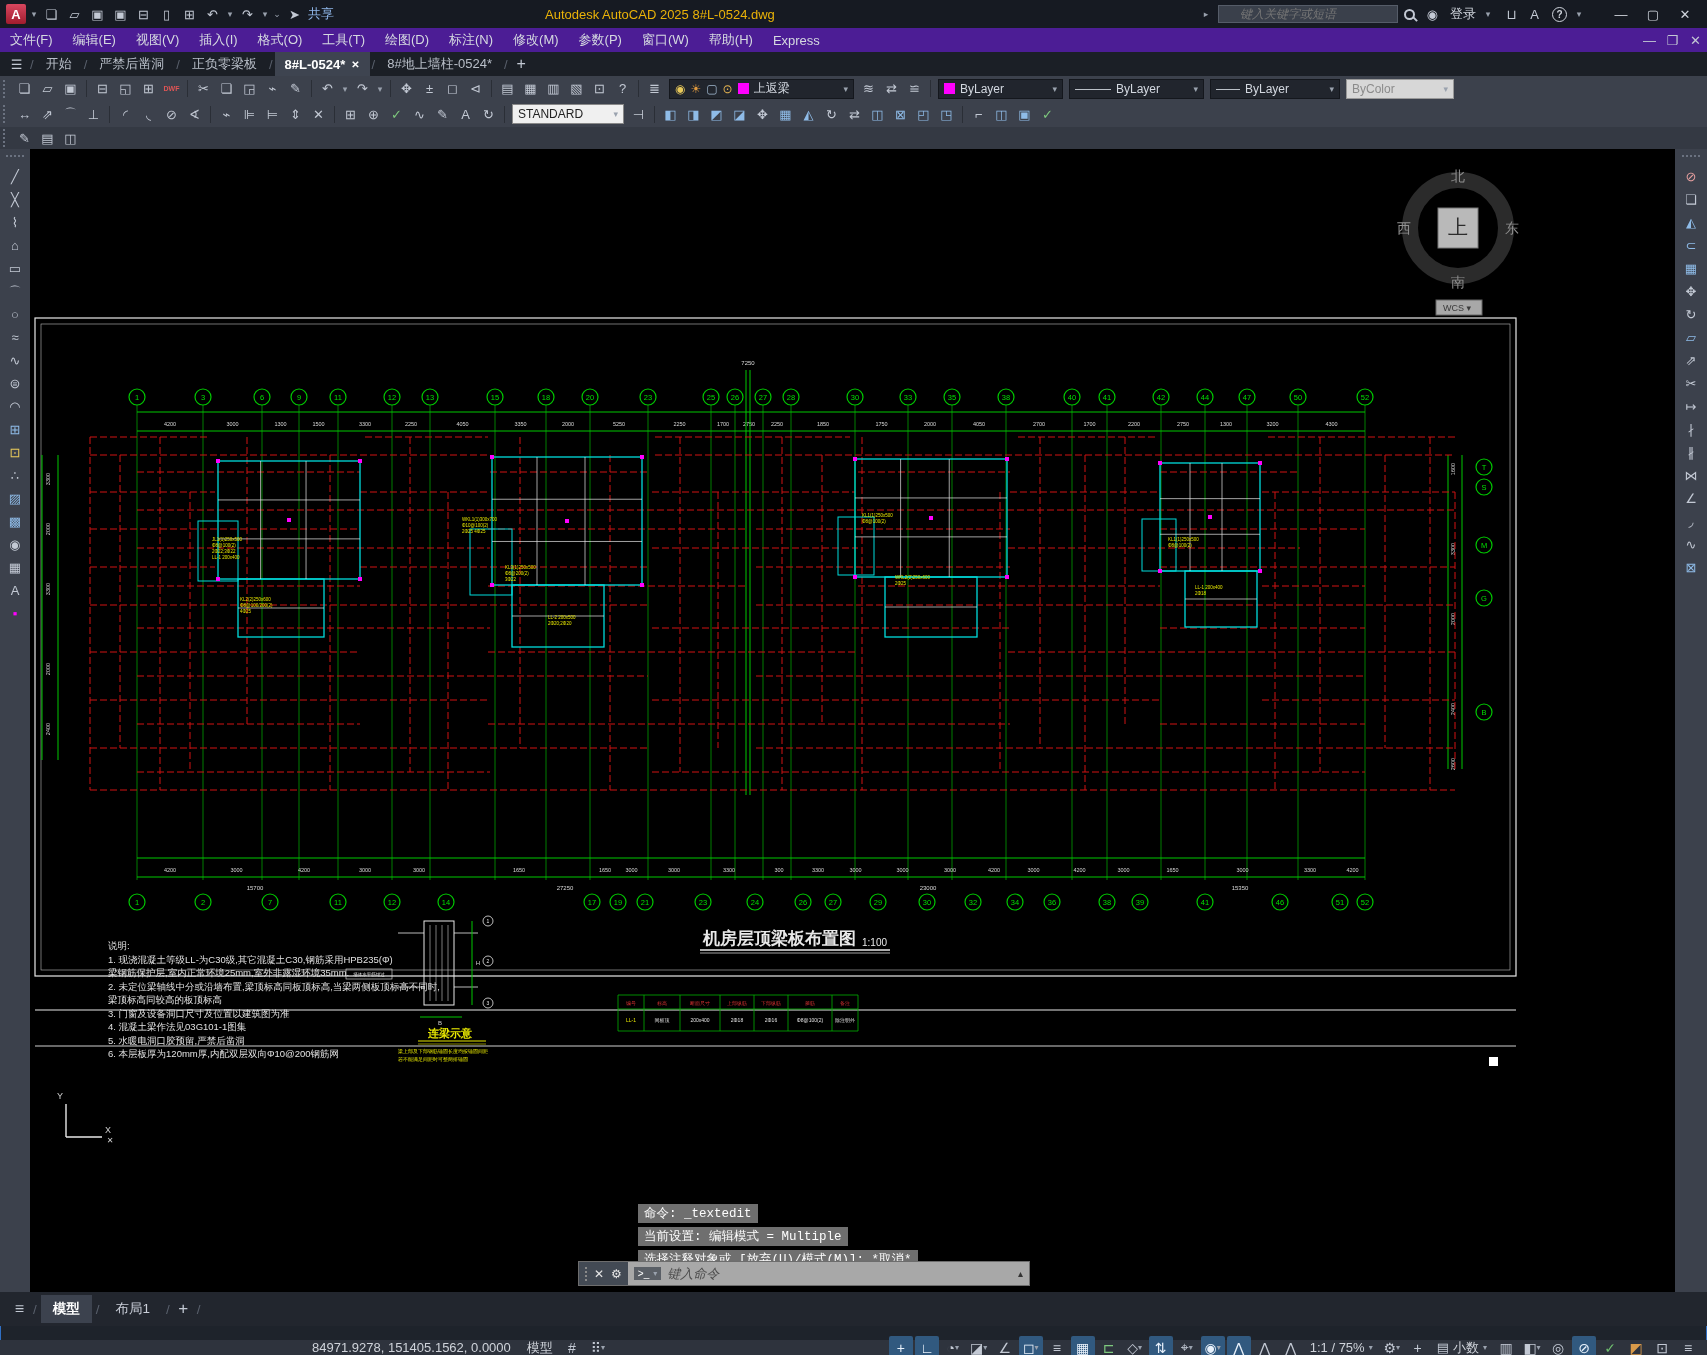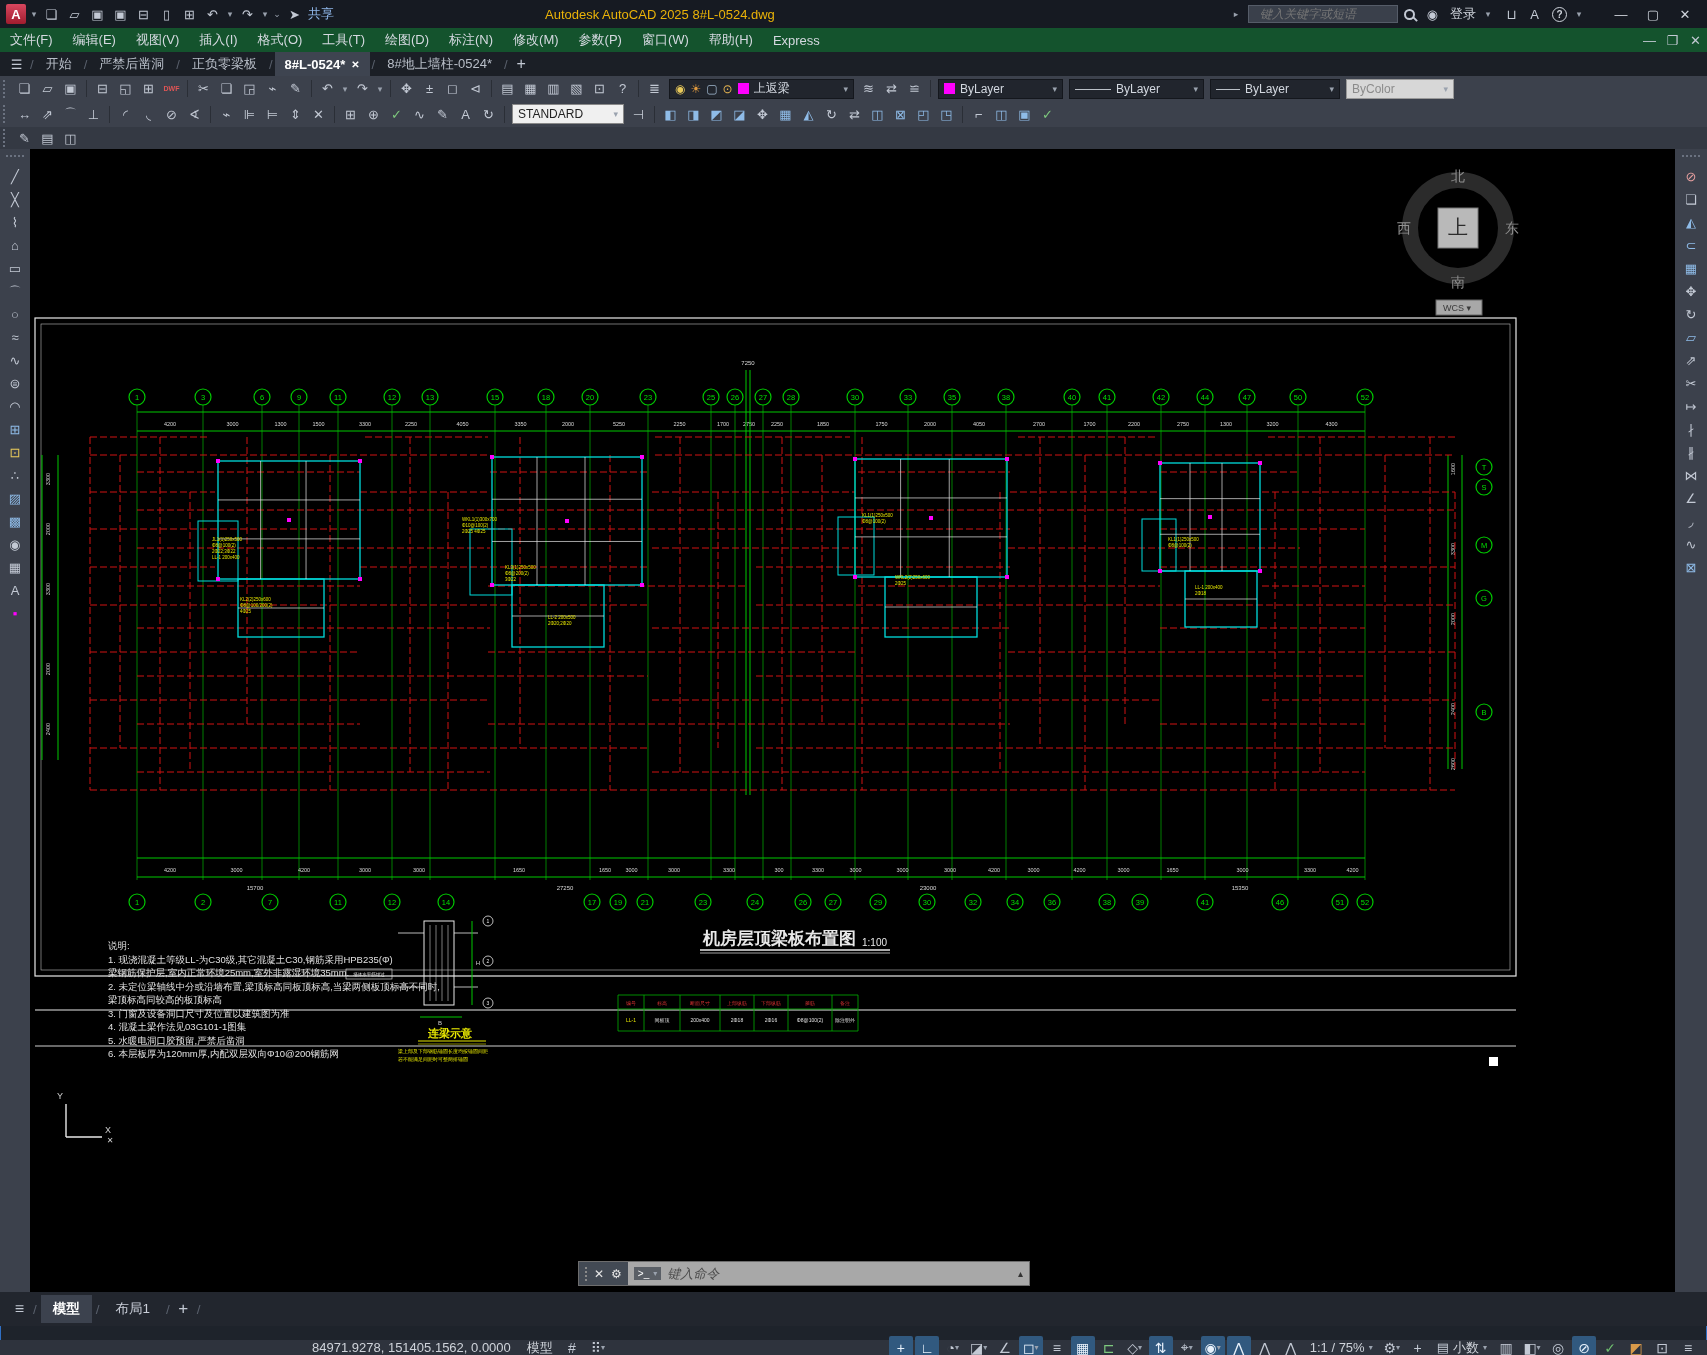--- a/index.html
+++ b/index.html
@@ -2,21 +2,21 @@
 <html><head>
 <meta charset="utf-8">
 <style>
   *{box-sizing:border-box;margin:0;padding:0}
   html,body{width:1707px;height:1355px;overflow:hidden}
   body{background:#1e232b;font-family:"Liberation Sans",sans-serif;position:relative;
        box-shadow:inset 0 0 0 1px #2f6fc4}
   
   .row{position:absolute;left:0;right:0;display:flex;align-items:center}
   #titlebar{top:0;height:28px;background:#161a22;color:#cfd4dc;font-size:13px;padding:0 6px}
-  #menubar{top:28px;height:24px;background:#14532d;color:#d5d9e0;font-size:13px}
+  #menubar{top:28px;height:24px;background:#4c1d95;color:#d5d9e0;font-size:13px}
   #tabbar{top:52px;height:24px;background:#1b1f26;color:#b9bfc9;font-size:13px}
   #tb1{top:76px;height:25px;background:#3c414c}
   #tb2{top:101px;height:26px;background:#3c414c}
   #tb3{top:127px;height:22px;background:#343943}
   .menu-item{padding:0 10px;height:100%;display:flex;align-items:center;cursor:default}
   .ftab{display:flex;align-items:center;gap:6px;padding:0 10px;height:100%;cursor:default;white-space:nowrap}
   .ftab.active{background:#3e4450;color:#fff;font-weight:bold}
   .slash{color:#59606c;padding:0 2px}
   .ticon{display:inline-flex;width:21px;height:20px;align-items:center;justify-content:center;
          color:#c3c9d4;font-size:13px;border-radius:2px;margin:0 1px;flex:0 0 auto;cursor:default}
@@ -24,22 +24,22 @@
   .ticon.tiny{font-size:7px;font-weight:bold}
   .tsep{width:1px;height:17px;background:#2a2e36;margin:0 4px;flex:0 0 auto}
   .grip{width:7px;height:18px;margin:0 3px;border-left:2px dotted #6b7280;flex:0 0 auto}
   .combo{display:inline-flex;align-items:center;height:20px;background:#21252d;border:1px solid #14171d;
          color:#d3d8e0;font-size:12px;padding:0 5px;margin:0 3px;gap:5px;white-space:nowrap}
   .combo .car{color:#9aa2ae;font-size:9px;margin-left:auto}
   .combo.light{background:#f0f0f0;color:#222;border-color:#888}
   .combo.disabled{background:#d7d7d7;color:#8b8b8b;border-color:#999}
   .swatch{width:11px;height:11px;background:#ff00ff;display:inline-block;flex:0 0 auto}
   #search{display:flex;align-items:center;gap:6px;margin-left:auto}
-  #search input{width:150px;height:18px;background:#3a404b;border:1px solid #555c68;color:#aab1bc;
-                font-size:12px;font-style:italic;padding:0 11px}
+  #search input{width:180px;height:18px;background:#3a404b;border:1px solid #555c68;color:#aab1bc;
+                font-size:12px;font-style:italic;padding:0 21px}
   .winbtn{width:30px;height:24px;display:inline-flex;align-items:center;justify-content:center;color:#cfd4dc;font-size:13px}
   .helpcircle{width:15px;height:15px;border:1.5px solid #cfd4dc;border-radius:50%;display:inline-flex;
               align-items:center;justify-content:center;font-size:10px;font-weight:bold}
   .alogo{width:20px;height:20px;background:linear-gradient(#d8475f,#a01c2e);color:#fff;font-weight:bold;
          display:inline-flex;align-items:center;justify-content:center;border-radius:2px;margin-right:2px}
   .mag{width:11px;height:11px;border:2px solid #c3c9d4;border-radius:50%;position:relative;display:inline-block}
   .mag::after{content:"";position:absolute;width:6px;height:2px;background:#c3c9d4;transform:rotate(45deg);right:-5px;bottom:-2px}
   
   #main{position:absolute;top:149px;left:0;right:0;bottom:63px;background:#000}
   #dockL,#dockR{position:absolute;top:0;bottom:0;background:#3c414c;z-index:3}
@@ -772,20 +772,25 @@
       <span class="ticon">↦</span>
       <span class="ticon">∤</span>
       <span class="ticon">∦</span>
       <span class="ticon">⋈</span>
       <span class="ticon">∠</span>
       <span class="ticon">◞</span>
       <span class="ticon">∿</span>
       <span class="ticon" style="color: rgb(143, 188, 232);">⊠</span>
     </div>
 
+  <div id="cmd-hist">
+      <div class="chip">命令: _textedit</div>
+      <div class="chip">当前设置: 编辑模式 = Multiple</div>
+      <div class="chip">选择注释对象或 [放弃(U)/模式(M)]: *取消*</div>
+    </div>
   <div id="cmd-bar">
     <div id="cmd-left">
       <span style="border-left:2px dotted #8a8a8a;height:14px"></span>
       <span>✕</span>
       <span>⚙</span>
     </div>
     <span id="cmd-prompt">
       <span>&gt;_</span>
         <span class="caret">▾</span>
     </span>

